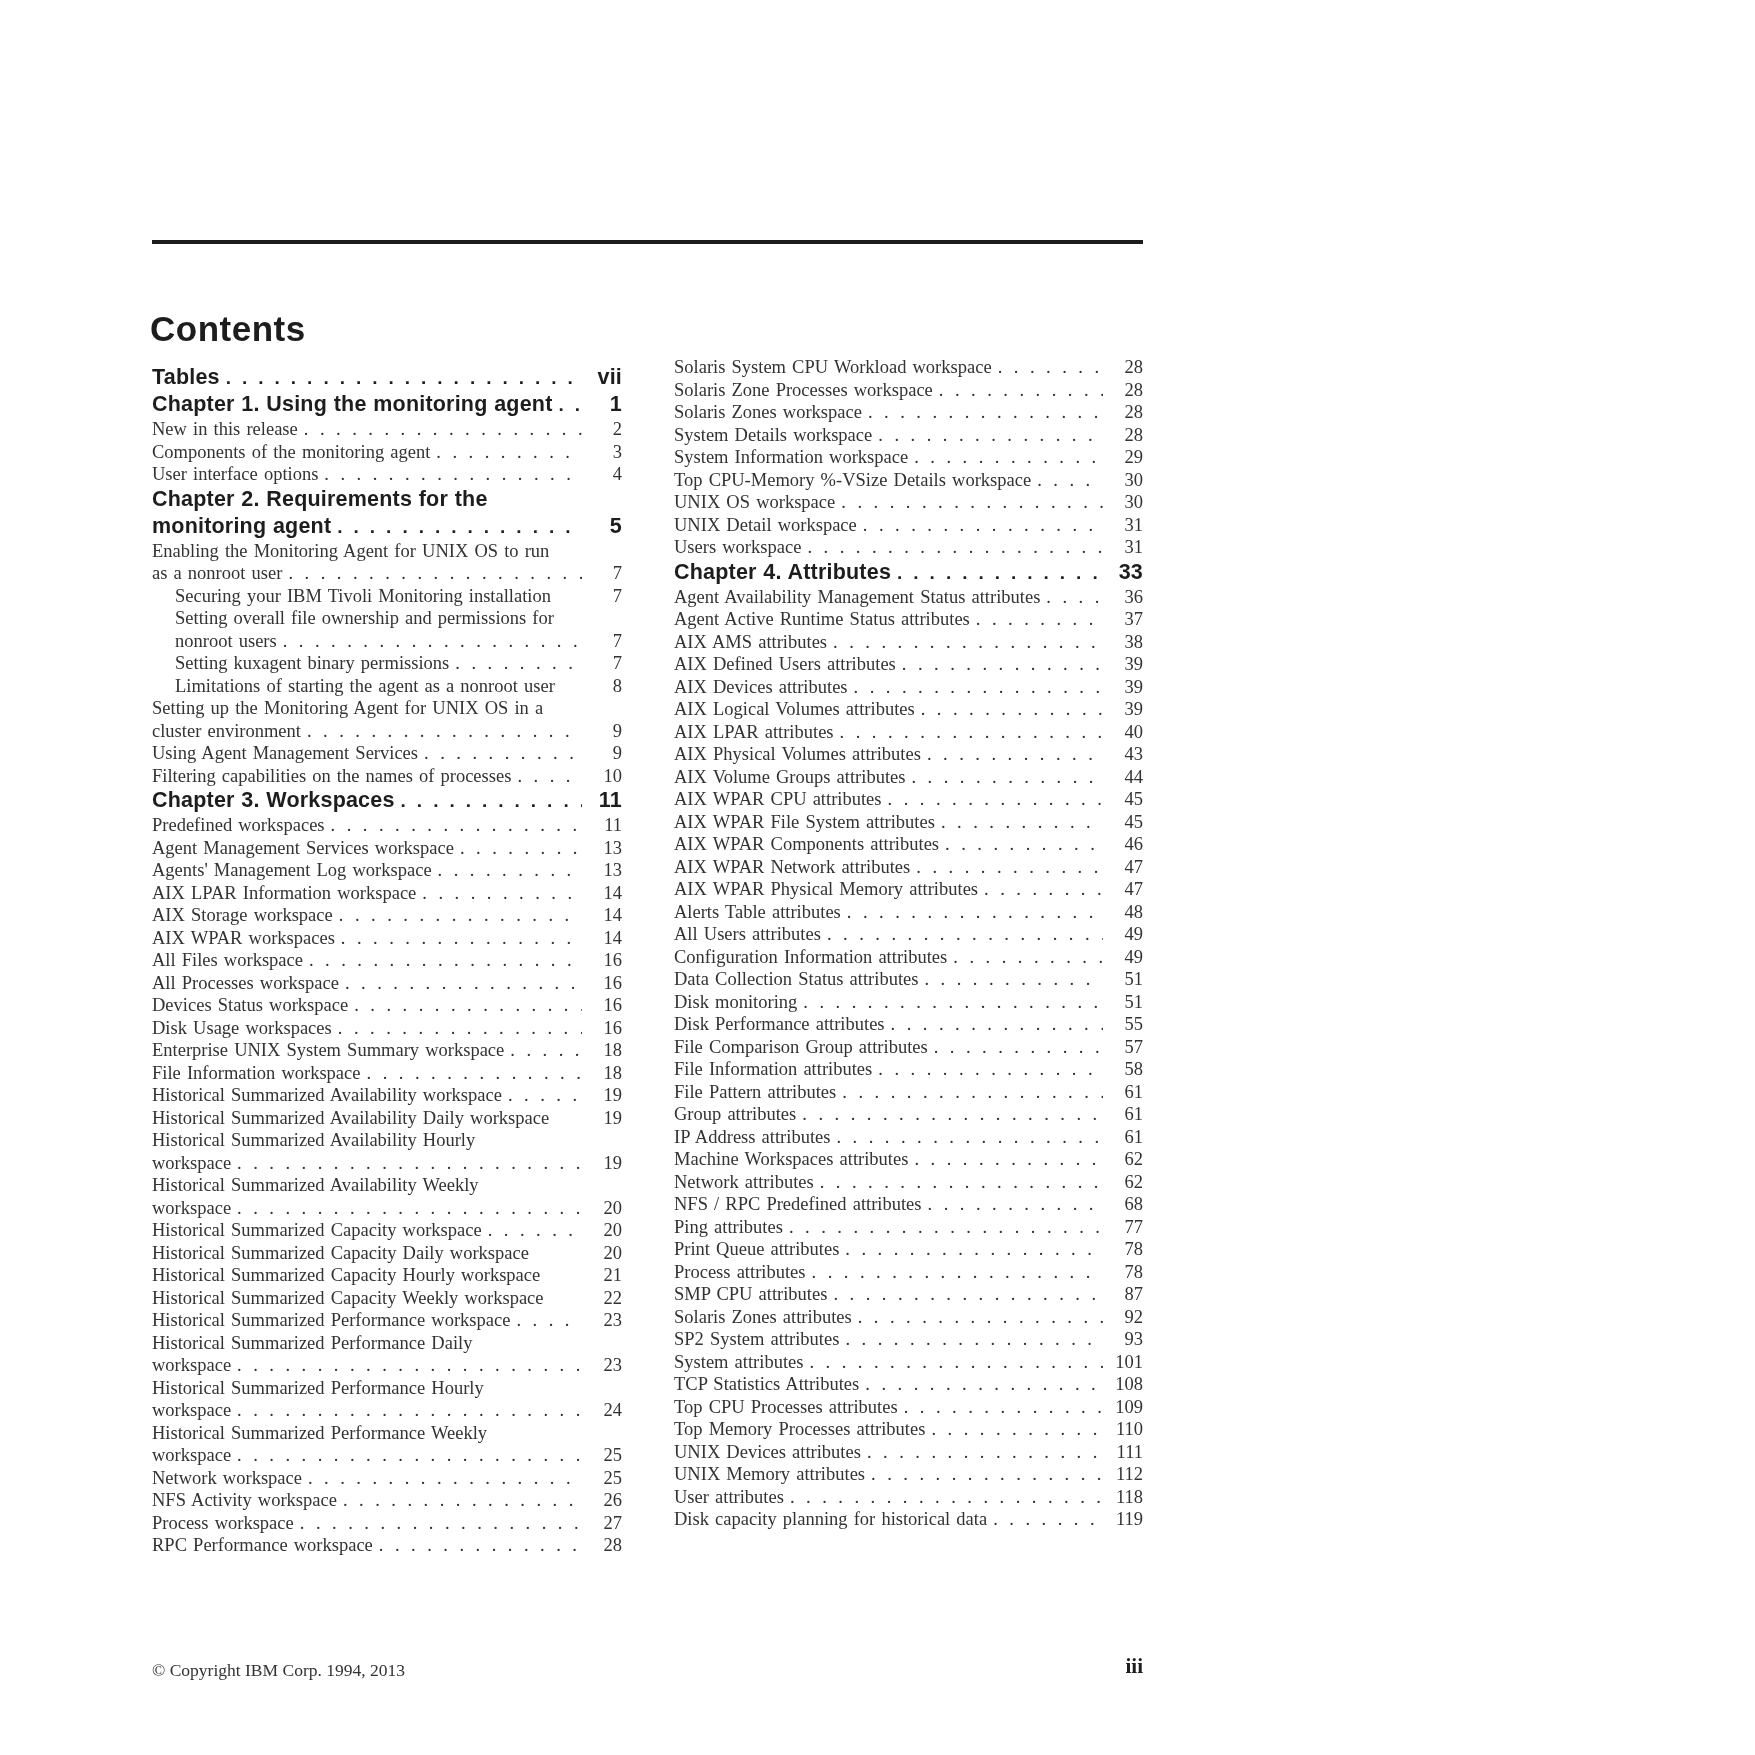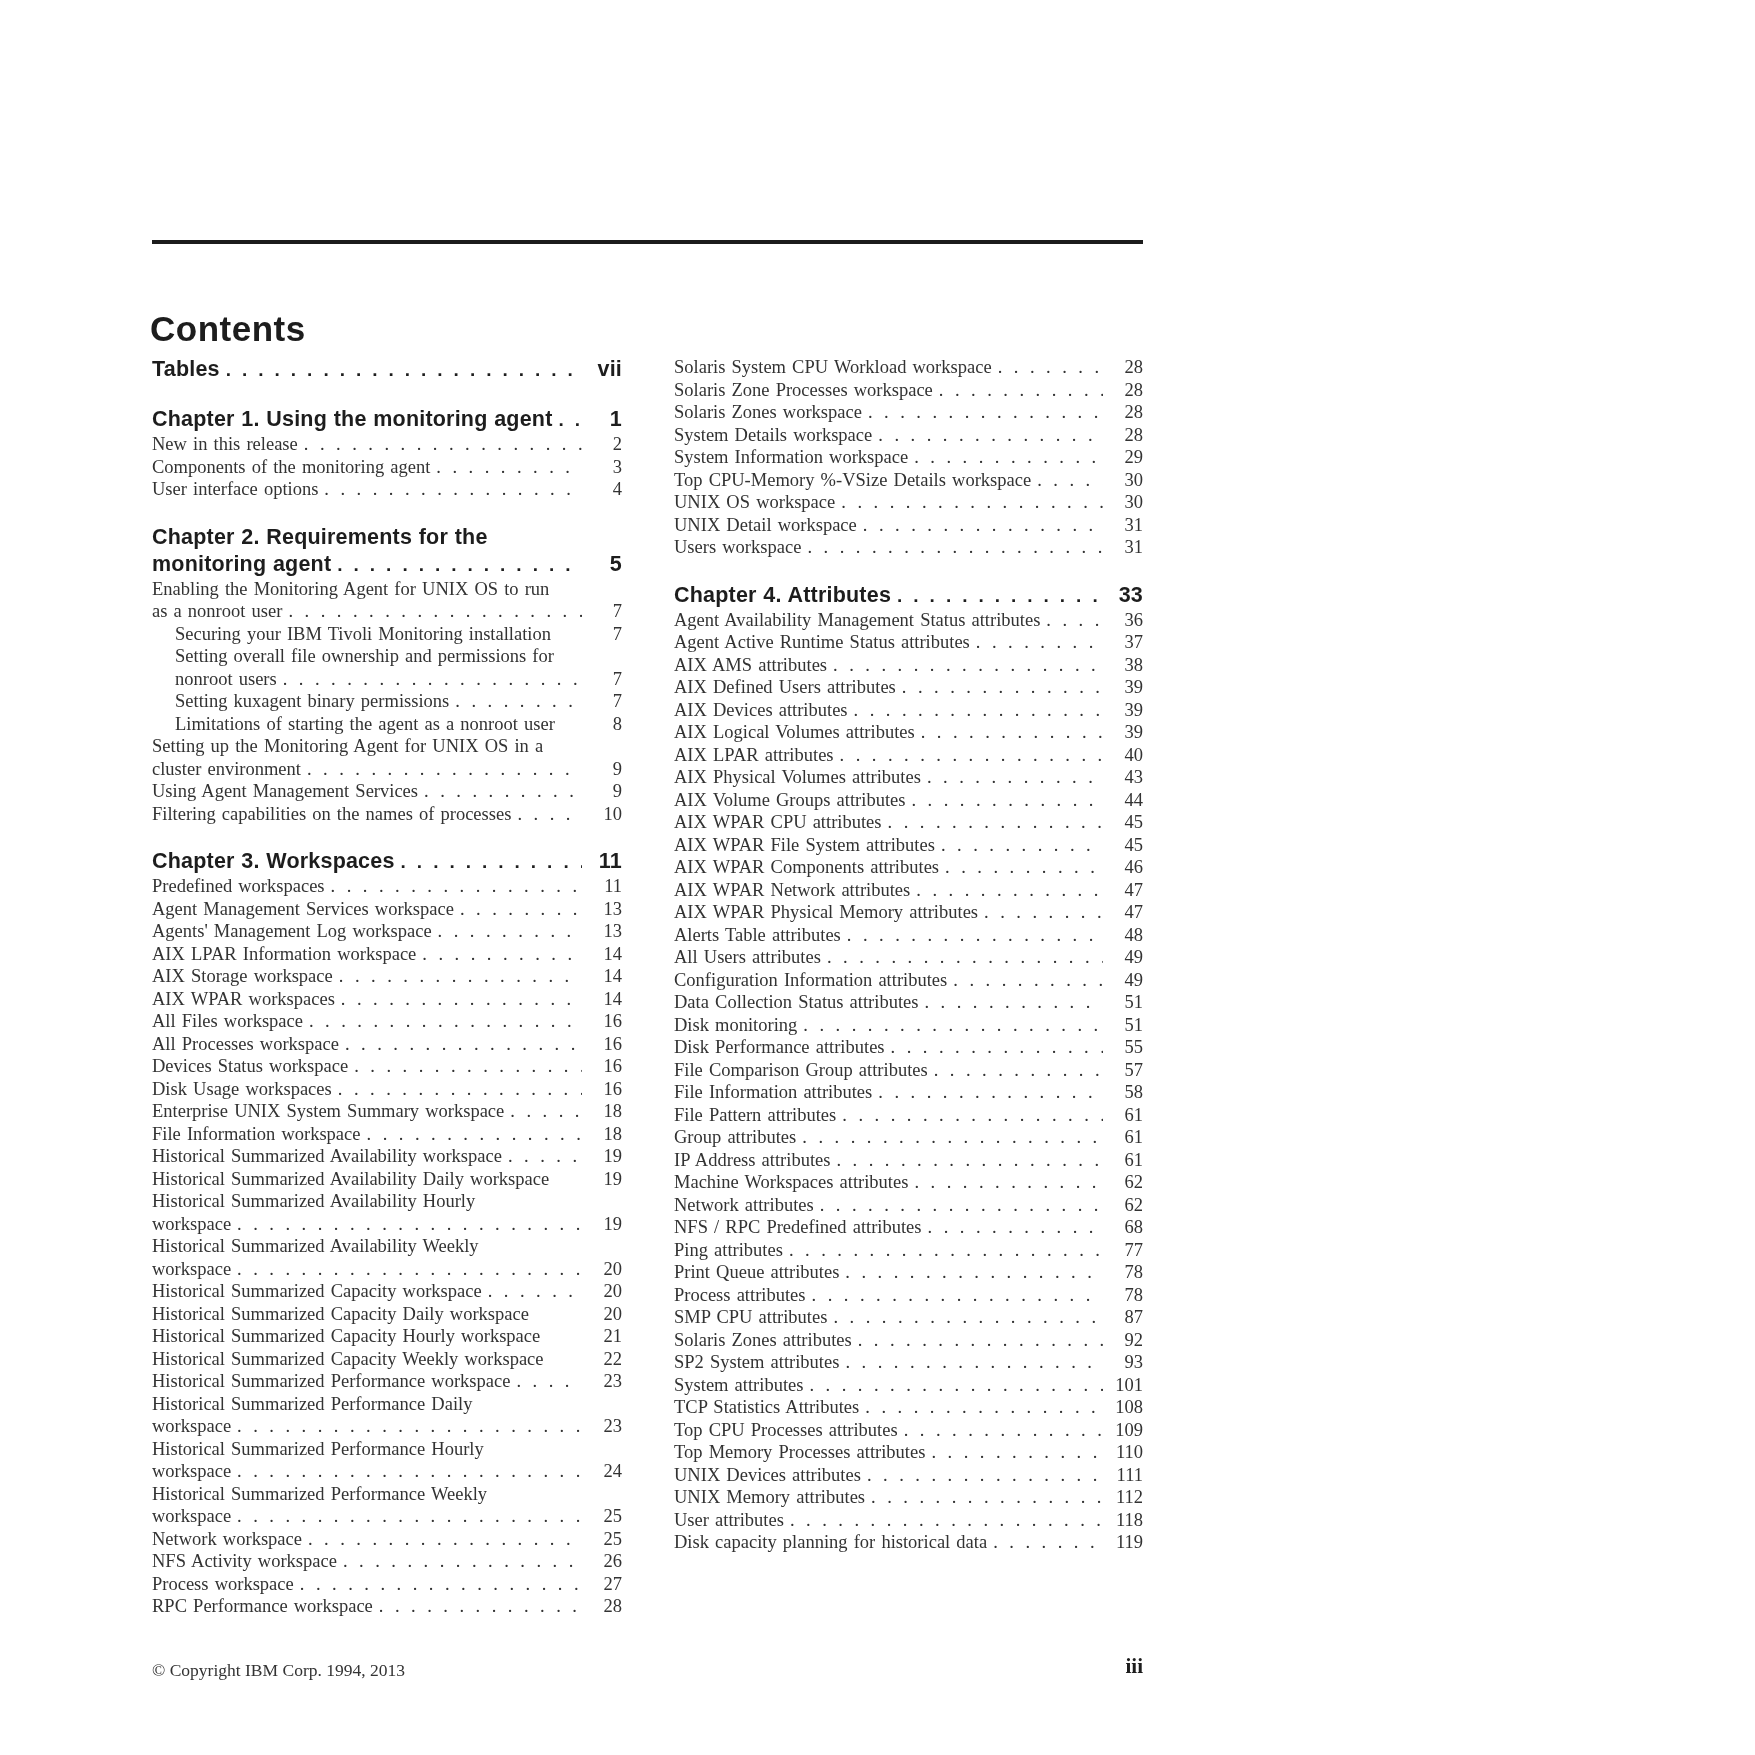--- a/index.html
+++ b/index.html
@@ -82,23 +82,22 @@
   }
 
   .row.chapter, .row.front {
     font-family: "Liberation Sans", sans-serif;
     font-weight: 700;
     font-size: 21.5px;
     line-height: 27px;
     letter-spacing: 0.2px;
     word-spacing: 0.5px;
     color: var(--heading-color, #1d1d1d);
-    margin-top: 23px;
-  }
-  .row.front { margin-top: 0; }
+  }
+  .row.front { margin-top: 8px; }
   .row.chapter .leader::after, .row.front .leader::after {
     font-size: 19px;
     letter-spacing: 11px;
   }
 
   .footer-copyright {
     position: absolute;
     left: 152px;
     top: 1660px;
     font-size: 17.5px;

